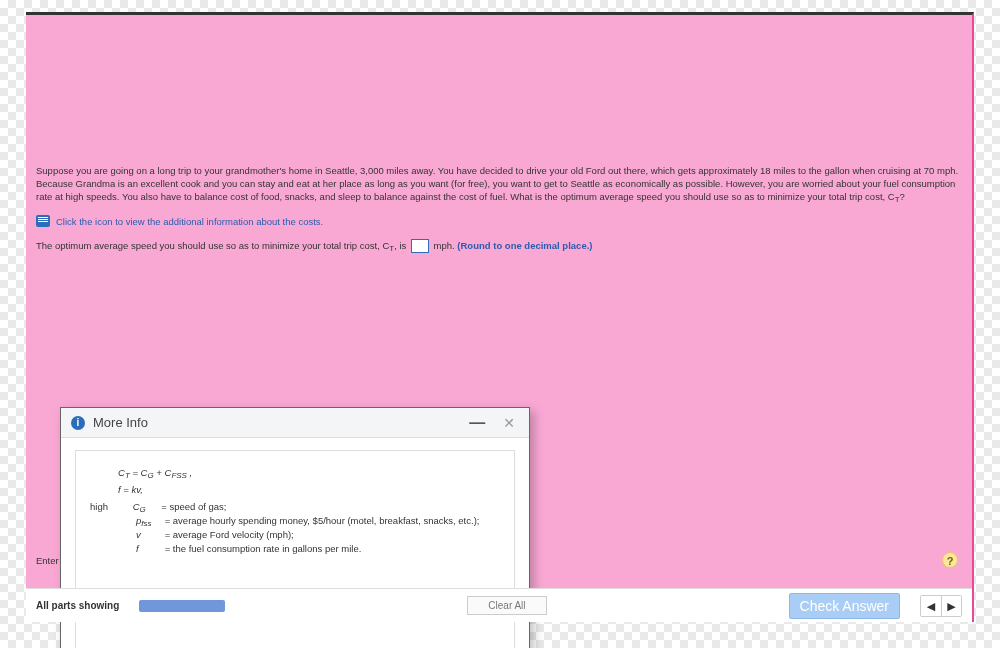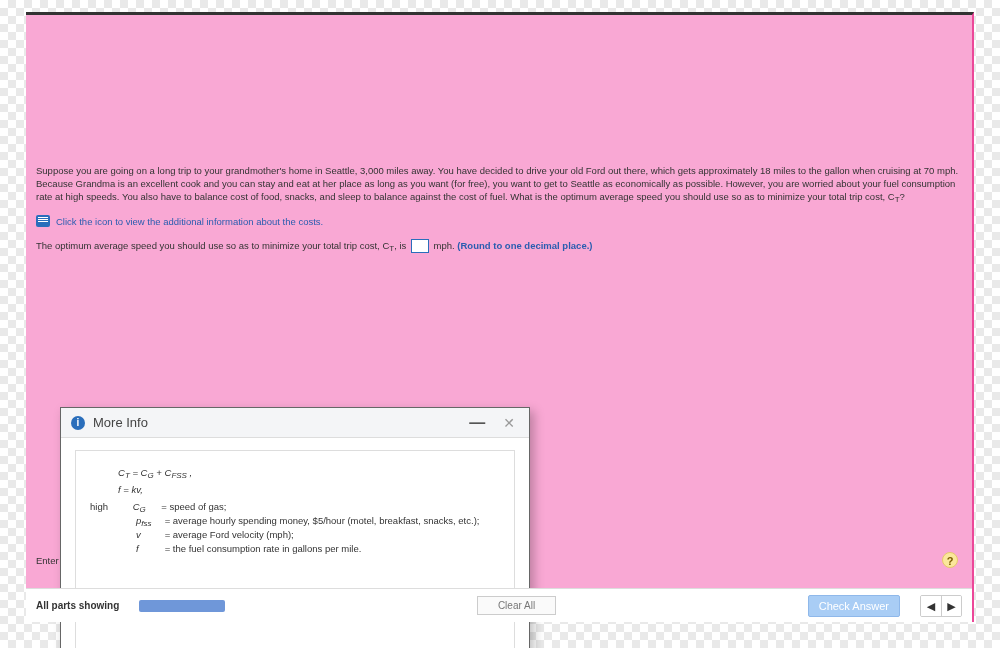--- a/index.html
+++ b/index.html
@@ -84,21 +84,21 @@
   }
   .parts-label { font-size:10px; font-weight:bold; color:#333; }
   .progress { width:86px; height:12px; background:#6f97d9; border-radius:2px; }
   .bottom-spacer { flex:1; }
   .btn-clear {
     border:1px solid #ccc; background:#fafafa; color:#777;
     font-size:10px; padding:3px 20px; cursor:pointer; border-radius:0;
   }
   .btn-check {
     border:1px solid #8fb8ea; background:#a9cdf5; color:#fff;
-    font-size:11px; padding:4px 10px; cursor:pointer; border-radius:2px;
+    font-size:14px; padding:4px 10px; cursor:pointer; border-radius:2px;
   }
   .nav-box {
     display:flex; border:1px solid #ccc; border-radius:2px; overflow:hidden;
   }
   .nav-btn { width:20px; height:20px; text-align:center; line-height:20px; font-size:11px; cursor:pointer; background:#fff; }
   .nav-btn + .nav-btn { border-left:1px solid #ccc; }
 </style>
 </head>
 <body>
 

